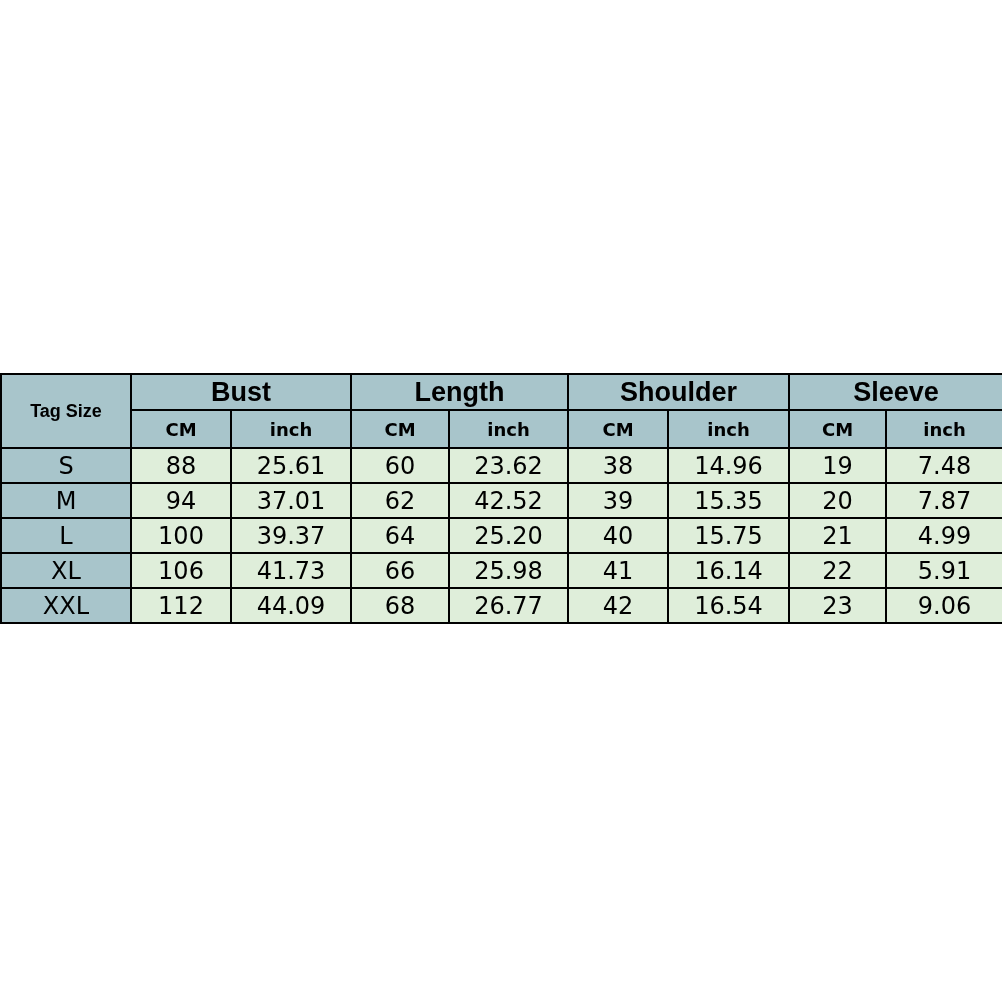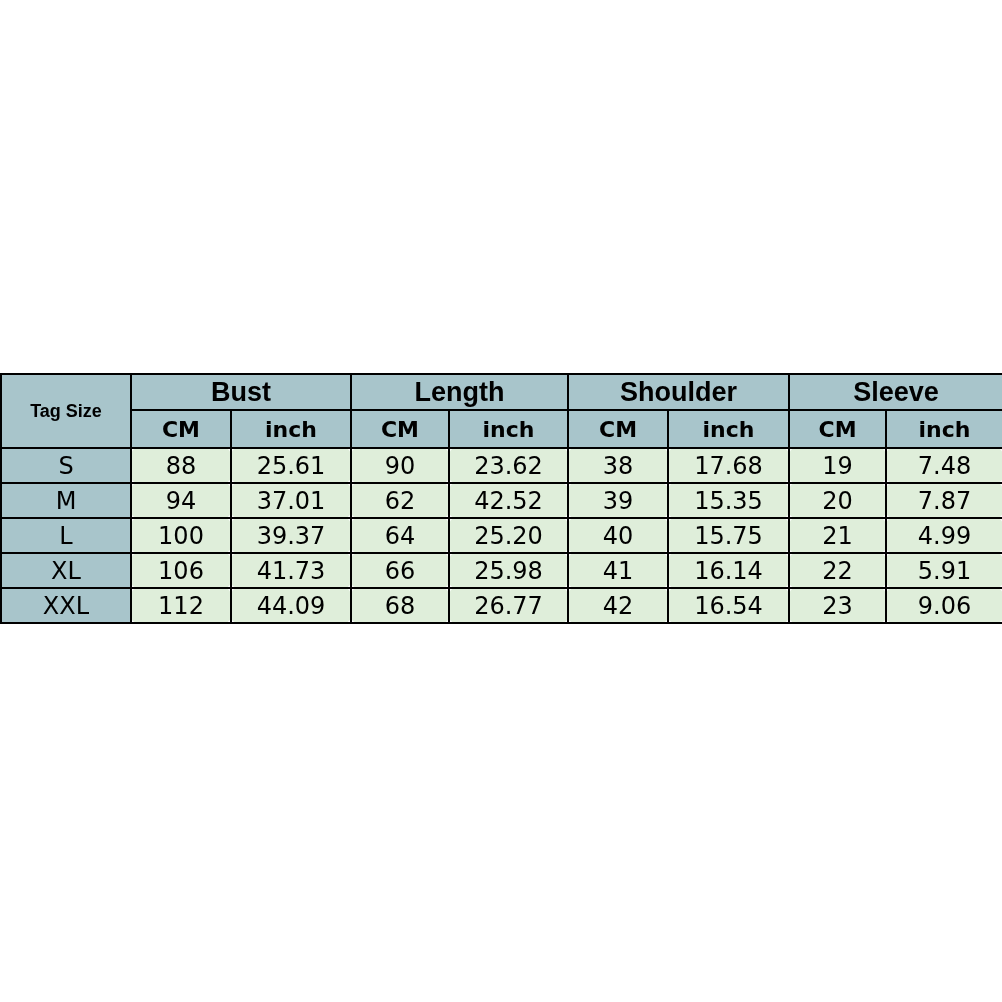--- a/index.html
+++ b/index.html
@@ -24,35 +24,35 @@
   table.size-chart th,
   table.size-chart td {
     border: 2px solid #000000;
     padding: 0;
     text-align: center;
     vertical-align: middle;
     overflow: hidden;
     white-space: nowrap;
   }
   .hdr-bg   { background: #a8c5cb; }
-  .data-bg  { background: #dfeeda; border-radius: 7px; }
+  .data-bg  { background: #dfeeda; }
   .tag-header {
     font-family: "Liberation Sans", sans-serif;
     font-weight: bold;
     font-size: 18px;
   }
   .group-header {
     font-family: "Liberation Sans", sans-serif;
     font-weight: bold;
     font-size: 27px;
     height: 34px;
   }
   .unit-header {
     font-weight: bold;
-    font-size: 22px;
+    font-size: 18px;
     height: 36px;
   }
   .size-label {
     font-size: 24px;
   }
   .value-cell {
     font-size: 24px;
   }
 </style>
 </head>
@@ -86,24 +86,24 @@
       <th class="hdr-bg unit-header">CM</th>
       <th class="hdr-bg unit-header">inch</th>
       <th class="hdr-bg unit-header">CM</th>
       <th class="hdr-bg unit-header">inch</th>
     </tr>
 
     <tr>
       <td class="hdr-bg size-label">S</td>
       <td class="data-bg value-cell">88</td>
       <td class="data-bg value-cell">25.61</td>
-      <td class="data-bg value-cell">90</td>
+      <td class="data-bg value-cell">60</td>
       <td class="data-bg value-cell">23.62</td>
       <td class="data-bg value-cell">38</td>
-      <td class="data-bg value-cell">17.68</td>
+      <td class="data-bg value-cell">14.96</td>
       <td class="data-bg value-cell">19</td>
       <td class="data-bg value-cell">7.48</td>
     </tr>
 
     <tr>
       <td class="hdr-bg size-label">M</td>
       <td class="data-bg value-cell">94</td>
       <td class="data-bg value-cell">37.01</td>
       <td class="data-bg value-cell">62</td>
       <td class="data-bg value-cell">42.52</td>

